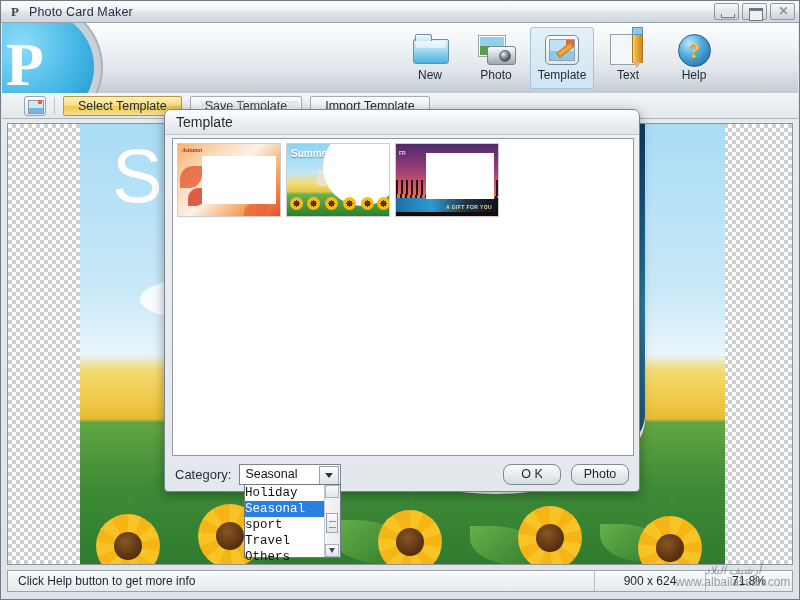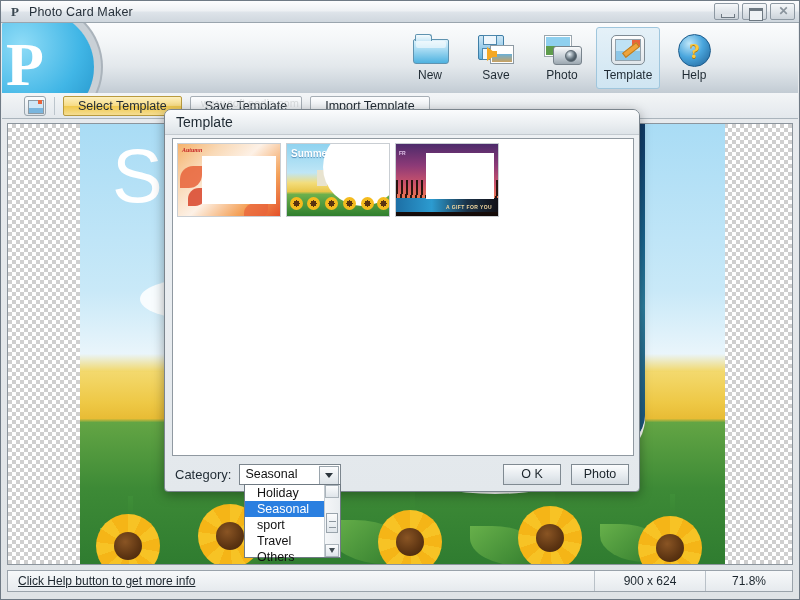--- a/index.html
+++ b/index.html
@@ -278,33 +278,33 @@
   .combo-arrow{
     position:absolute;right:1px;top:1px;width:18px;height:17px;
     background:linear-gradient(#fbfcfd,#dde3e8);border:1px solid #9aa4ac;
     display:flex;align-items:center;justify-content:center;
   }
   .combo-arrow:after{content:"";width:0;height:0;border-left:4px solid transparent;
     border-right:4px solid transparent;border-top:5px solid #2c353c;}
   .dlg-actions{margin-left:auto;display:flex;gap:10px;}
   .dlg-btn{
     width:58px;height:21px;box-sizing:border-box;
-    border:1px solid #808a92;border-radius:0;
+    border:1px solid #808a92;border-radius:8px;
     background:linear-gradient(#fbfcfd,#e6ebef 55%,#d4dbe1);
     font-size:12.5px;color:#1b242b;display:flex;align-items:center;justify-content:center;
   }
 
   
   .dropdown{
     position:absolute;left:243px;top:483px;width:97px;height:74px;
     background:#fff;border:1px solid #6f7a83;box-sizing:border-box;
     display:flex;z-index:40;
   }
   .dd-items{flex:1;padding:0;}
-  .dd-item{height:16px;line-height:16px;font-size:12.5px;color:#111;padding-left:12px;white-space:nowrap;}
+  .dd-item{height:16px;line-height:16px;font-size:12.5px;color:#111;padding-left:0;white-space:nowrap;font-family:Liberation Mono, monospace;}
   .dd-item.sel{background:#2a7fe0;color:#fff;}
   .dd-scroll{
     width:15px;border-left:1px solid #c3cad0;position:relative;
     background:linear-gradient(90deg,#f4f6f8,#e9edf0);
   }
   .dd-arrow{position:absolute;left:0;width:14px;height:13px;display:flex;align-items:center;justify-content:center;
     background:linear-gradient(#fbfcfd,#dfe5ea);border:1px solid #aab3ba;box-sizing:border-box;}
   .dd-arrow.up{top:0;}
   .dd-arrow.down{bottom:0;}
   .dd-arrow.up:after{content:"";width:0;height:0;border-left:3.5px solid transparent;border-right:3.5px solid transparent;border-bottom:5px solid #4a5season;}
@@ -315,21 +315,21 @@
   .dd-thumb:after{content:"";position:absolute;left:2px;top:7px;width:7px;height:5px;
     border-top:1px solid #8b959d;border-bottom:1px solid #8b959d;}
 
   
   .statusbar{
     position:absolute;left:6px;bottom:7px;width:786px;height:22px;
     box-sizing:border-box;border:1px solid #9aa3ab;
     background:linear-gradient(#f7f9fa,#e6eaee);
     display:flex;align-items:center;font-size:12px;color:#1c262e;
   }
-  .sb-msg{padding-left:10px;flex:1;text-decoration:underline;}
+  .sb-msg{padding-left:10px;flex:1;}
   .sb-cell{
     width:110px;text-align:center;border-left:1px solid #b9c1c8;height:100%;
     display:flex;align-items:center;justify-content:center;
   }
   .sb-cell.zoom{width:86px;}
   .watermark{
     position:absolute;right:6px;bottom:8px;width:120px;height:26px;
     color:#4c5a52;opacity:.55;text-align:center;z-index:60;pointer-events:none;
     font:12px "Liberation Serif",serif;
   }
@@ -369,30 +369,20 @@
       </div>
     <div class="tb-items">
 
       <div class="tb-item">
         <div class="tb-ico">
             <span class="ic-folder"></span>
           </div>
         <div class="tb-label">New</div>
       </div>
 
-      <div class="tb-item">
-        <div class="tb-ico">
-          <span class="ic-save"></span>
-            <span class="ic-save-photo">
-              <i></i>
-            </span>
-            <span class="ic-save-arrow"></span>
-        </div>
-        <div class="tb-label">Save</div>
-      </div>
 
       <div class="tb-item">
         <div class="tb-ico">
           <span class="ic-photo">
               <i></i>
             </span>
             <span class="ic-cam"></span>
         </div>
         <div class="tb-label">Photo</div>
       </div>
@@ -401,20 +391,27 @@
         <div class="tb-ico">
           <span class="ic-tmpl">
               <i></i>
               <b></b>
             </span>
             <span class="ic-tmpl-pen"></span>
         </div>
         <div class="tb-label">Template</div>
       </div>
 
+      <div class="tb-item">
+        <div class="tb-ico">
+          <span class="ic-text"></span>
+            <span class="ic-pencil"></span>
+        </div>
+        <div class="tb-label">Text</div>
+      </div>
 
       <div class="tb-item">
         <div class="tb-ico">
           <span class="ic-help">
               <b>?</b>
             </span>
         </div>
         <div class="tb-label">Help</div>
       </div>
 
@@ -564,14 +561,18 @@
       <div class="dd-arrow down"></div>
     </div>
   </div>
 
   <div class="statusbar">
     <div class="sb-msg">Click Help button to get more info</div>
     <div class="sb-cell">900 x 624</div>
     <div class="sb-cell zoom">71.8%</div>
   </div>
 
+  <div class="watermark">
+    <span class="wm1">أرشيف البلاد</span>
+    <span class="wm2">www.albailassan.com</span>
+  </div>
 
 </div>
 
 </body></html>

